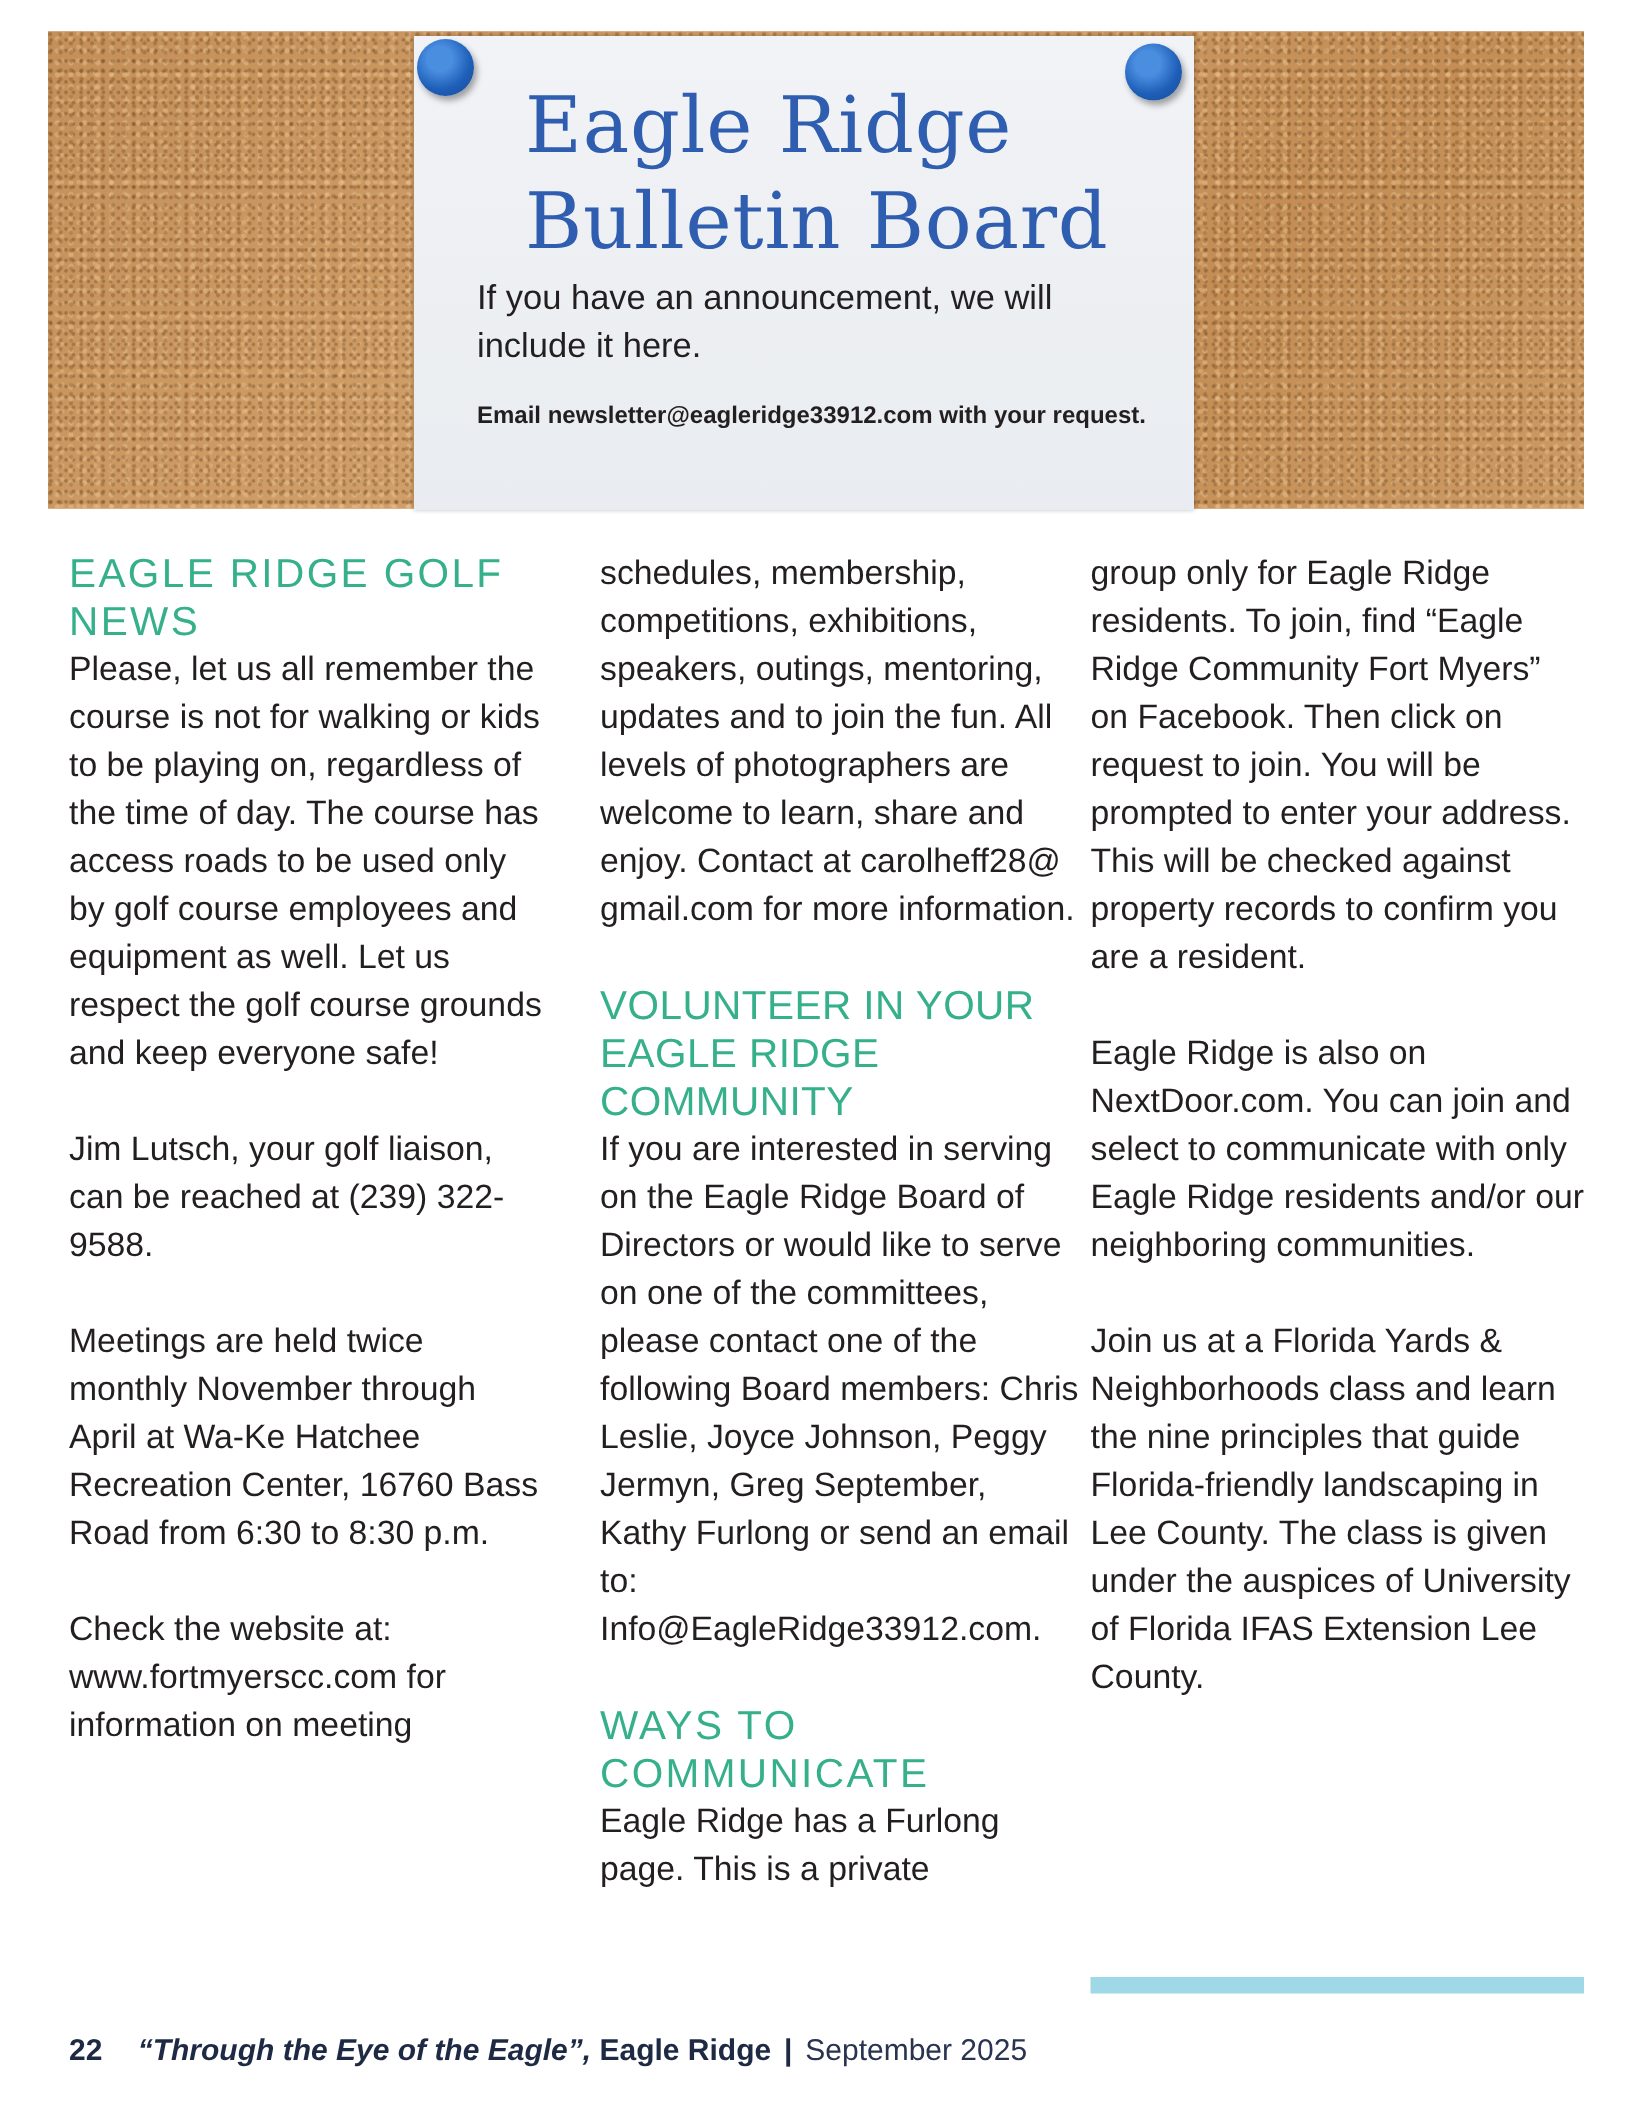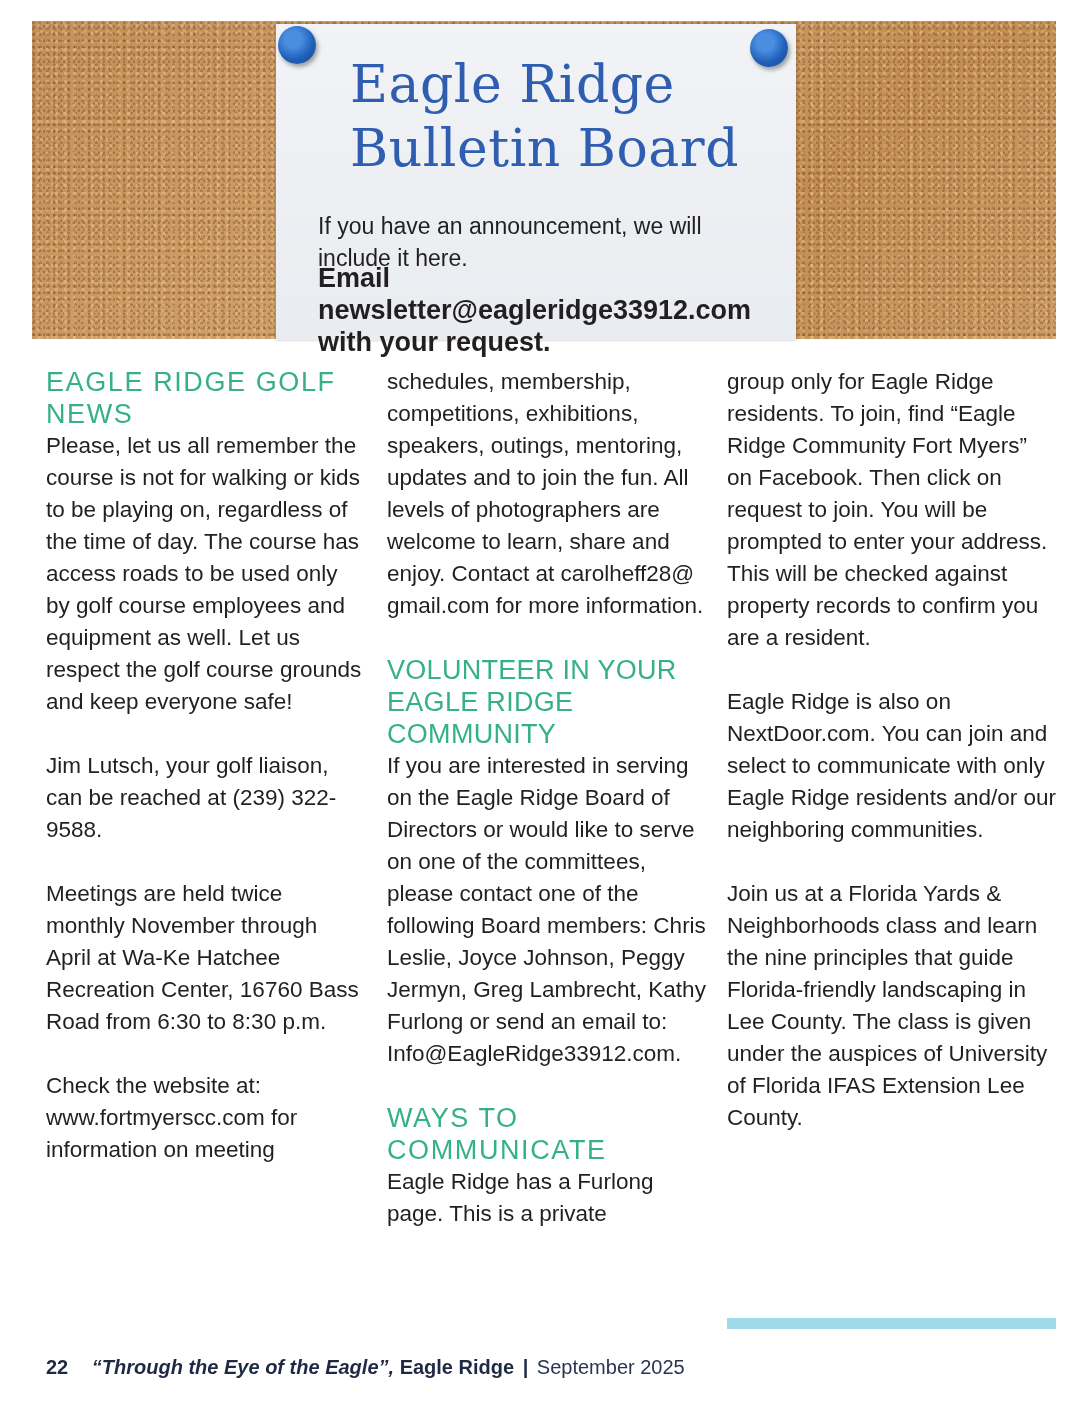--- a/index.html
+++ b/index.html
@@ -29,30 +29,30 @@
   .pin-left { left: 278px; top: 26px; }
   .pin-right { left: 750px; top: 29px; }
 
   .note-title {
     position: absolute; left: 350px; top: 52px; width: 440px;
     font-family: "DejaVu Serif", "Liberation Serif", serif;
     font-size: 52px; line-height: 64px; color: #2f5db0; font-weight: normal; letter-spacing: 0.5px;
   }
   .note-text {
     position: absolute; left: 318px; top: 182px; width: 460px;
-    font-size: 23px; line-height: 32px; color: #231f20; margin-top: 28px;
+    font-size: 23px; line-height: 32px; color: #231f20;
   }
   .note-email {
     position: absolute; left: 318px; top: 262px; width: 470px;
-    font-size: 27px; line-height: 32px; font-weight: bold; color: #231f20;
+    font-size: 16px; line-height: 32px; font-weight: bold; color: #231f20;
   }
 
   .col { position: absolute; top: 366px; width: 320px; font-size: 22.5px; line-height: 32px; color: #231f20; }
   .col1 { left: 46px; }
-  .col2 { left: 387px; }
+  .col2 { left: 400px; }
   .col3 { left: 727px; width: 330px; }
   .h { color: #35b08a; font-size: 27px; line-height: 32px; letter-spacing: 1.6px; text-transform: uppercase; }
   .h.tight { letter-spacing: 0.3px; }
   .p { margin: 0; }
   .gap { height: 32px; }
 
   .rule { position: absolute; left: 727px; top: 1318px; width: 329px; height: 11px; background: #9fd8e6; }
 
   .footer { position: absolute; left: 46px; top: 1355px; font-size: 20px; line-height: 24px; color: #1e2a44; white-space: nowrap; }
   .footer .num { font-weight: bold; margin-right: 18px; }
@@ -84,21 +84,21 @@
   <div class="gap"></div>
   <p class="p">Meetings are held twice monthly November through April at Wa-Ke Hatchee Recreation Center, 16760 Bass Road from 6:30 to 8:30 p.m.</p>
   <div class="gap"></div>
   <p class="p">Check the website at: www.fortmyerscc.com for information on meeting</p>
 </div>
 
 <div class="col col2">
   <p class="p">schedules, membership, competitions, exhibitions, speakers, outings, mentoring, updates and to join the fun. All levels of photographers are welcome to learn, share and enjoy. Contact at carolheff28@ gmail.com for more information.</p>
   <div class="gap"></div>
   <div class="h tight">Volunteer in your Eagle Ridge Community</div>
-  <p class="p">If you are interested in serving on the Eagle Ridge Board of Directors or would like to serve on one of the committees, please contact one of the following Board members: Chris Leslie, Joyce Johnson, Peggy Jermyn, Greg Lambrecht, Kathy Furlong or send an email to: Info@EagleRidge33912.com.</p>
+  <p class="p">If you are interested in serving on the Eagle Ridge Board of Directors or would like to serve on one of the committees, please contact one of the following Board members: Chris Leslie, Joyce Johnson, Peggy Jermyn, Greg September, Kathy Furlong or send an email to: Info@EagleRidge33912.com.</p>
   <div class="gap"></div>
   <div class="h">Ways to Communicate</div>
   <p class="p">Eagle Ridge has a Furlong page. This is a private</p>
 </div>
 
 <div class="col col3">
   <p class="p">group only for Eagle Ridge residents. To join, find “Eagle Ridge Community Fort Myers” on Facebook. Then click on request to join. You will be prompted to enter your address. This will be checked against property records to confirm you are a resident.</p>
   <div class="gap"></div>
   <p class="p">Eagle Ridge is also on NextDoor.com. You can join and select to communicate with only Eagle Ridge residents and/or our neighboring communities.</p>
   <div class="gap"></div>

